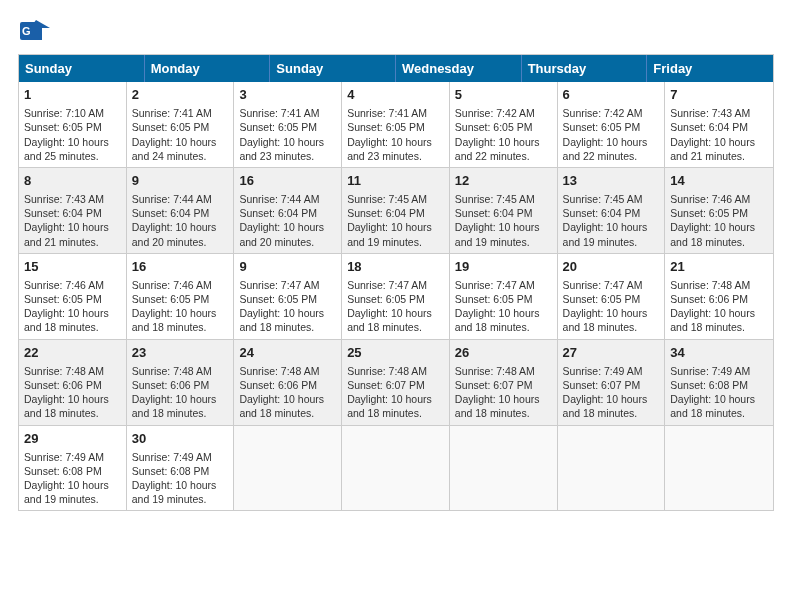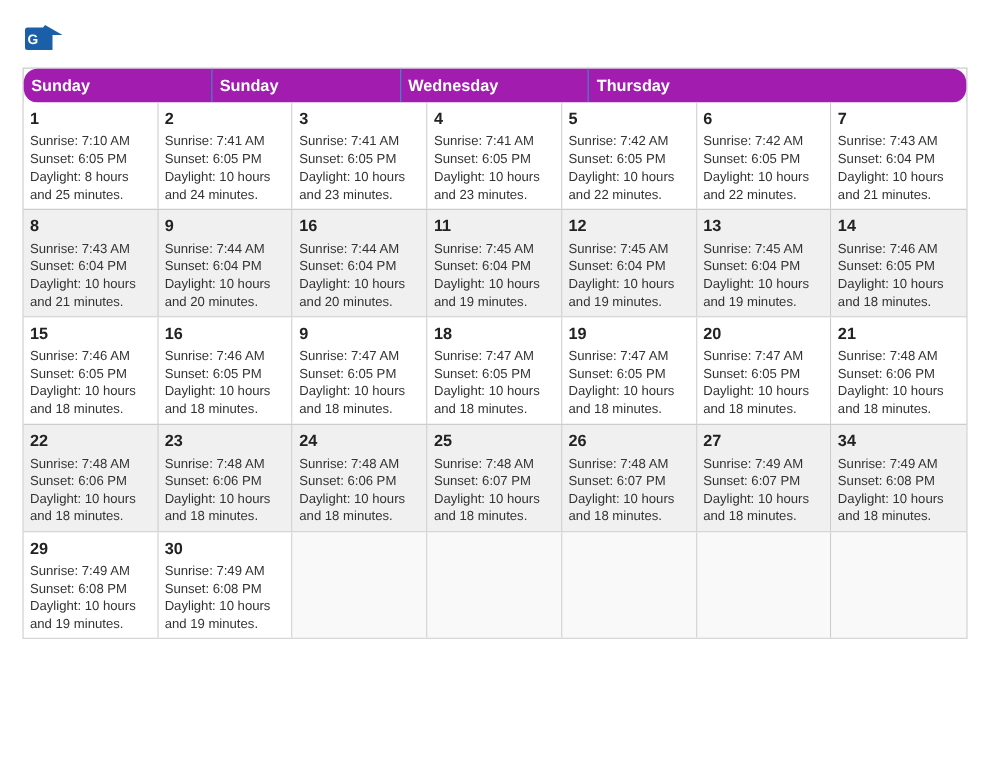--- a/index.html
+++ b/index.html
@@ -37,23 +37,22 @@
     .location-title {
       font-size: 16px;
       color: #444;
     }
     .calendar-container {
       margin: 6px 8px;
       border: 1px solid #ccc;
     }
     .calendar-header {
       display: grid;
-      grid-template-columns: repeat(5, 1fr);
-      background-color: #a21caf;
-      border-radius: 11px;
+      grid-template-columns: repeat(6, 1fr);
+      background-color: #0369a1;
     }
     .calendar-header-cell {
       color: #fff;
       font-weight: bold;
       font-size: 13px;
       padding: 6px 6px;
       border-right: 1px solid #4a7fc0;
     }
     .calendar-header-cell:last-child {
       border-right: none;
@@ -119,31 +118,33 @@
   </div>
   <div class="title-area">
     <div class="month-title"></div>
     <div class="location-title"></div>
   </div>
 </div>
 
 <div class="calendar-container">
   <div class="calendar-header">
   <div class="calendar-header-cell">Sunday</div>
+      <div class="calendar-header-cell">Monday</div>
       <div class="calendar-header-cell">Sunday</div>
       <div class="calendar-header-cell">Wednesday</div>
       <div class="calendar-header-cell">Thursday</div>
+      <div class="calendar-header-cell">Friday</div>
     </div>
   <div class="calendar-body">
   <div class="calendar-row">
         <div class="calendar-cell">
           <span class="day-number">1</span>
           <div class="cell-text">Sunrise: 7:10 AM</div>
           <div class="cell-text">Sunset: 6:05 PM</div>
-          <div class="cell-text">Daylight: 8 hours and 25 minutes.</div>
+          <div class="cell-text">Daylight: 10 hours and 25 minutes.</div>
         </div>
         <div class="calendar-cell">
           <span class="day-number">2</span>
           <div class="cell-text">Sunrise: 7:41 AM</div>
           <div class="cell-text">Sunset: 6:05 PM</div>
           <div class="cell-text">Daylight: 10 hours and 24 minutes.</div>
         </div>
         <div class="calendar-cell">
           <span class="day-number">3</span>
           <div class="cell-text">Sunrise: 7:41 AM</div>

